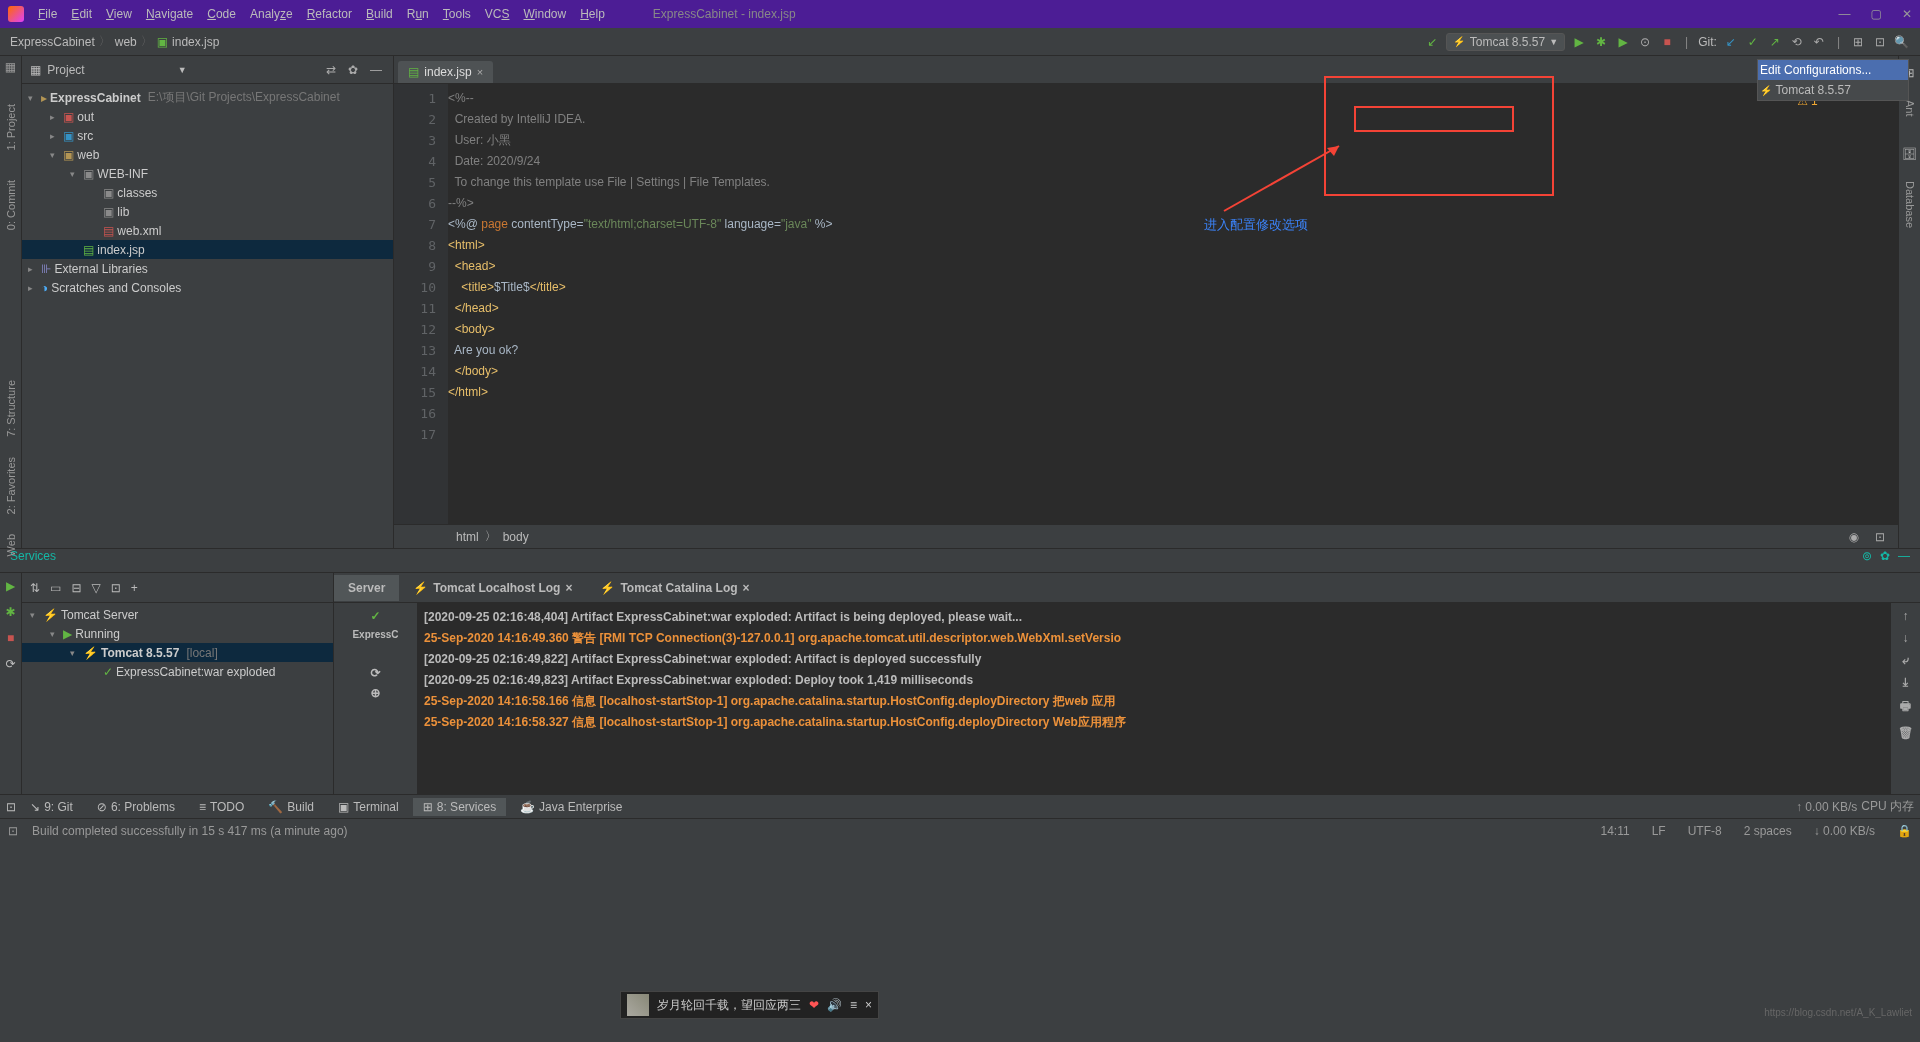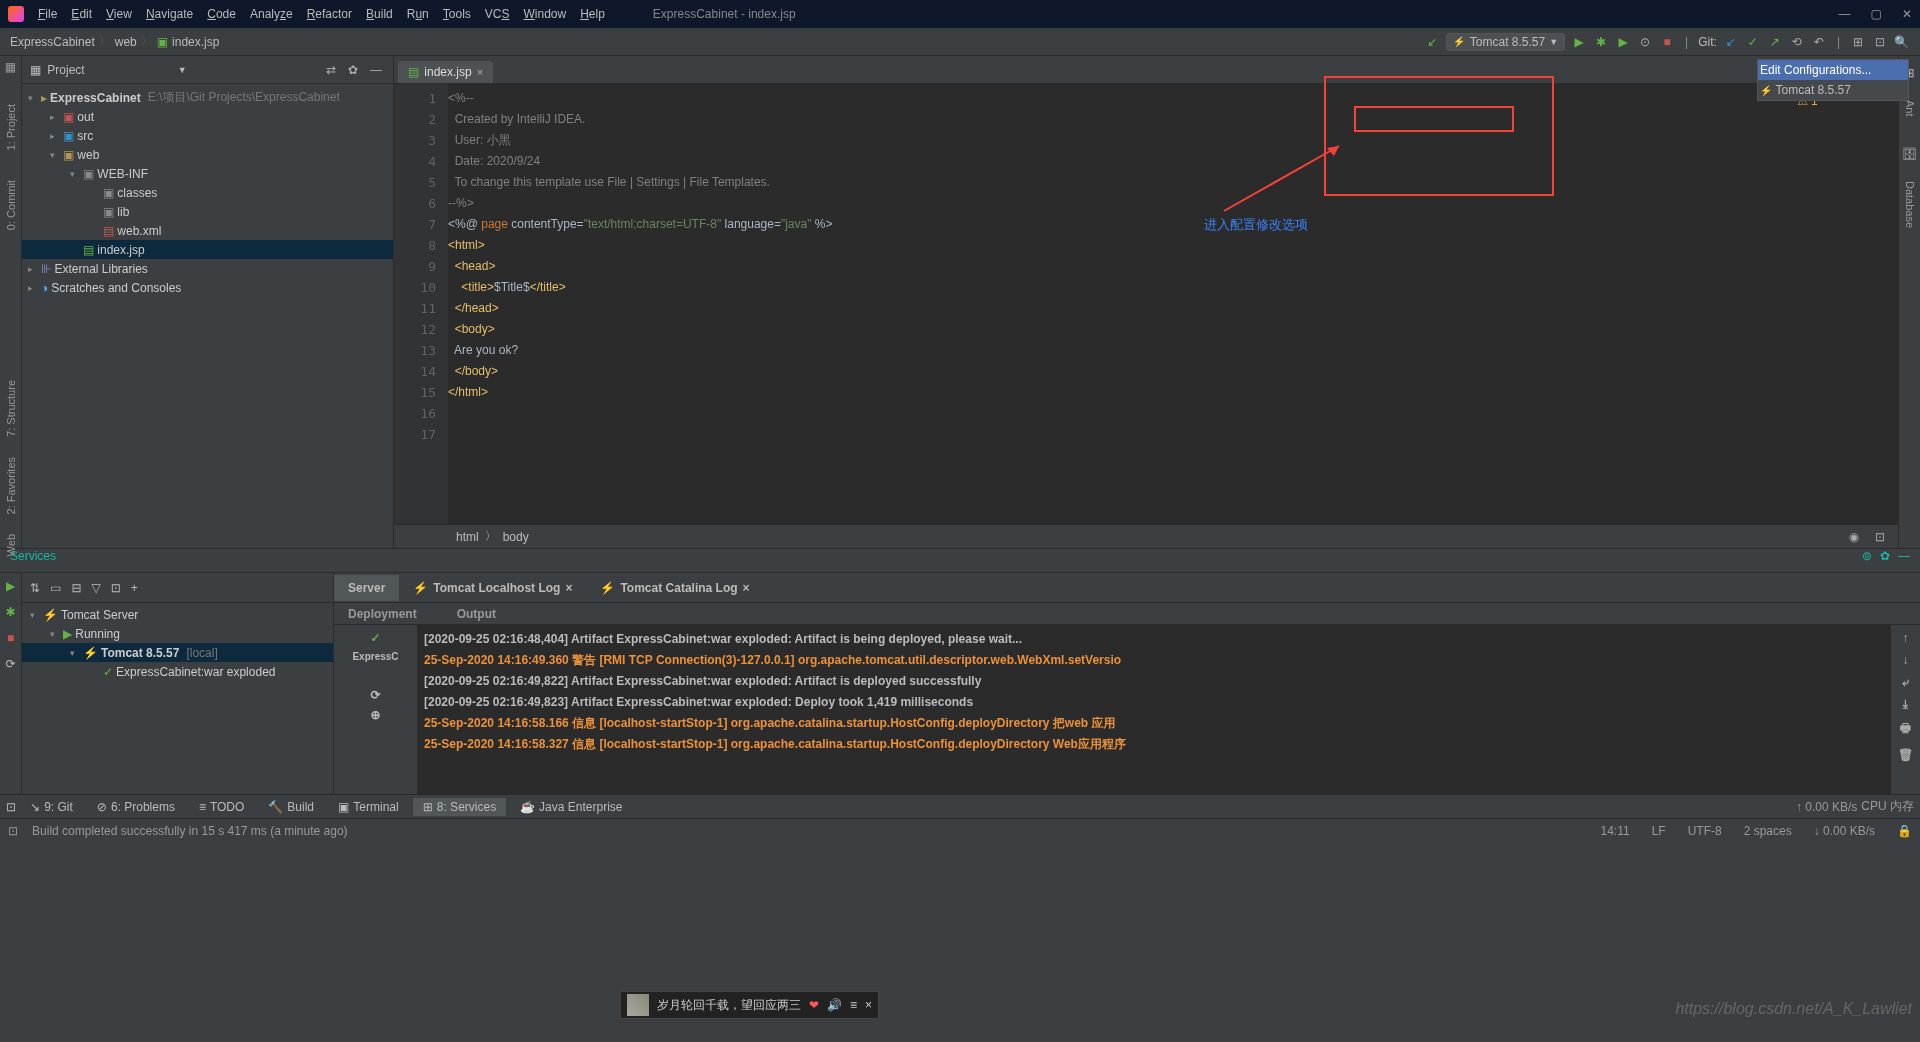--- a/index.html
+++ b/index.html
@@ -1,17 +1,17 @@
 <!DOCTYPE html>
 <html><head>
 <meta charset="utf-8">
 <style>
 * { margin: 0; padding: 0; box-sizing: border-box; font-family: "Segoe UI", Arial, sans-serif; font-size: 12px; }
 body { background: #3c3f41; color: #bbbbbb; width: 1920px; height: 1042px; overflow: hidden; position: relative; }
-.topbar { height: 28px; background: #0f172a; display: flex; align-items: center; padding: 0 8px; gap: 2px; }
+.topbar { height: 28px; background: #4c1d95; display: flex; align-items: center; padding: 0 8px; gap: 2px; }
 .topbar .logo { width: 16px; height: 16px; background: linear-gradient(135deg, #ff6a00, #e040fb); border-radius: 3px; margin-right: 6px; }
 .topbar .menu-item { padding: 2px 6px; color: #bbb; cursor: pointer; }
 .topbar .menu-item u { text-decoration: underline; }
 .topbar .title { margin-left: 40px; color: #888; }
 .topbar .win-controls { margin-left: auto; display: flex; gap: 20px; color: #999; }
 .navbar { height: 28px; background: #3c3f41; border-bottom: 1px solid #2b2b2b; display: flex; align-items: center; padding: 0 10px; gap: 4px; }
 .navbar .crumb { color: #bbb; }
 .navbar .sep { color: #666; }
 .navbar .file-icon { color: #62b543; }
 .toolbar-right { margin-left: auto; display: flex; align-items: center; gap: 6px; position: relative; }
@@ -80,21 +80,21 @@
 .svc-log .og { color: #ec913a; }
 .svc-log .wh { color: #bbbbbb; }
 .svc-out-right { width: 30px; border-left: 1px solid #2b2b2b; background: #3c3f41; display: flex; flex-direction: column; align-items: center; padding: 6px 0; gap: 8px; color: #aaa; }
 .bottom-tabs { height: 24px; background: #3c3f41; border-top: 1px solid #2b2b2b; display: flex; align-items: center; gap: 4px; padding: 0 6px; }
 .btab { padding: 2px 10px; color: #bbb; cursor: pointer; display: flex; gap: 4px; align-items: center; }
 .btab.active { background: #515658; }
 .status-bar { height: 24px; background: #3c3f41; border-top: 1px solid #2b2b2b; display: flex; align-items: center; padding: 0 8px; gap: 14px; color: #999; }
 .status-bar .sp { margin-left: auto; display: flex; gap: 22px; align-items: center; }
 .media-widget { position: absolute; left: 620px; bottom: 23px; background: #222; border: 1px solid #444; height: 28px; display: flex; align-items: center; gap: 8px; padding: 0 6px; color: #ccc; font-size: 11px; }
 .media-widget .art { width: 22px; height: 22px; background: linear-gradient(45deg,#aaa8a0,#887); }
-.watermark { position: absolute; right: 8px; bottom: 24px; color: #666; font-size: 16px; font-style: italic; }
+.watermark { position: absolute; right: 8px; bottom: 24px; color: #666; font-size: 10px; }
 </style>
 </head>
 <body>
 
 <div class="topbar">
   <span class="logo"></span>
   <span class="menu-item"><u>F</u>ile</span>
   <span class="menu-item"><u>E</u>dit</span>
   <span class="menu-item"><u>V</u>iew</span>
   <span class="menu-item"><u>N</u>avigate</span>
@@ -350,24 +350,20 @@
           <span style="color:#ffc107">⚡</span>
           <span>Tomcat Localhost Log</span>
           <span>×</span>
         </div>
         <div class="svc-tab">
           <span style="color:#ffc107">⚡</span>
           <span>Tomcat Catalina Log</span>
           <span>×</span>
         </div>
       </div>
-      <div class="svc-subhdr">
-        <span>Deployment</span>
-        <span>Output</span>
-      </div>
       <div class="svc-output">
         <div class="svc-out-left">
           <span class="check">✓</span>
           <span style="font-size:10px">ExpressC</span>
           <span style="margin-top:20px">⟳</span>
           <span>⊕</span>
         </div>
         <div class="svc-log">
           <div class="wh">[2020-09-25 02:16:48,404] Artifact ExpressCabinet:war exploded: Artifact is being deployed, please wait...</div>
           <div class="og">25-Sep-2020 14:16:49.360 警告 [RMI TCP Connection(3)-127.0.0.1] org.apache.tomcat.util.descriptor.web.WebXml.setVersio</div>

